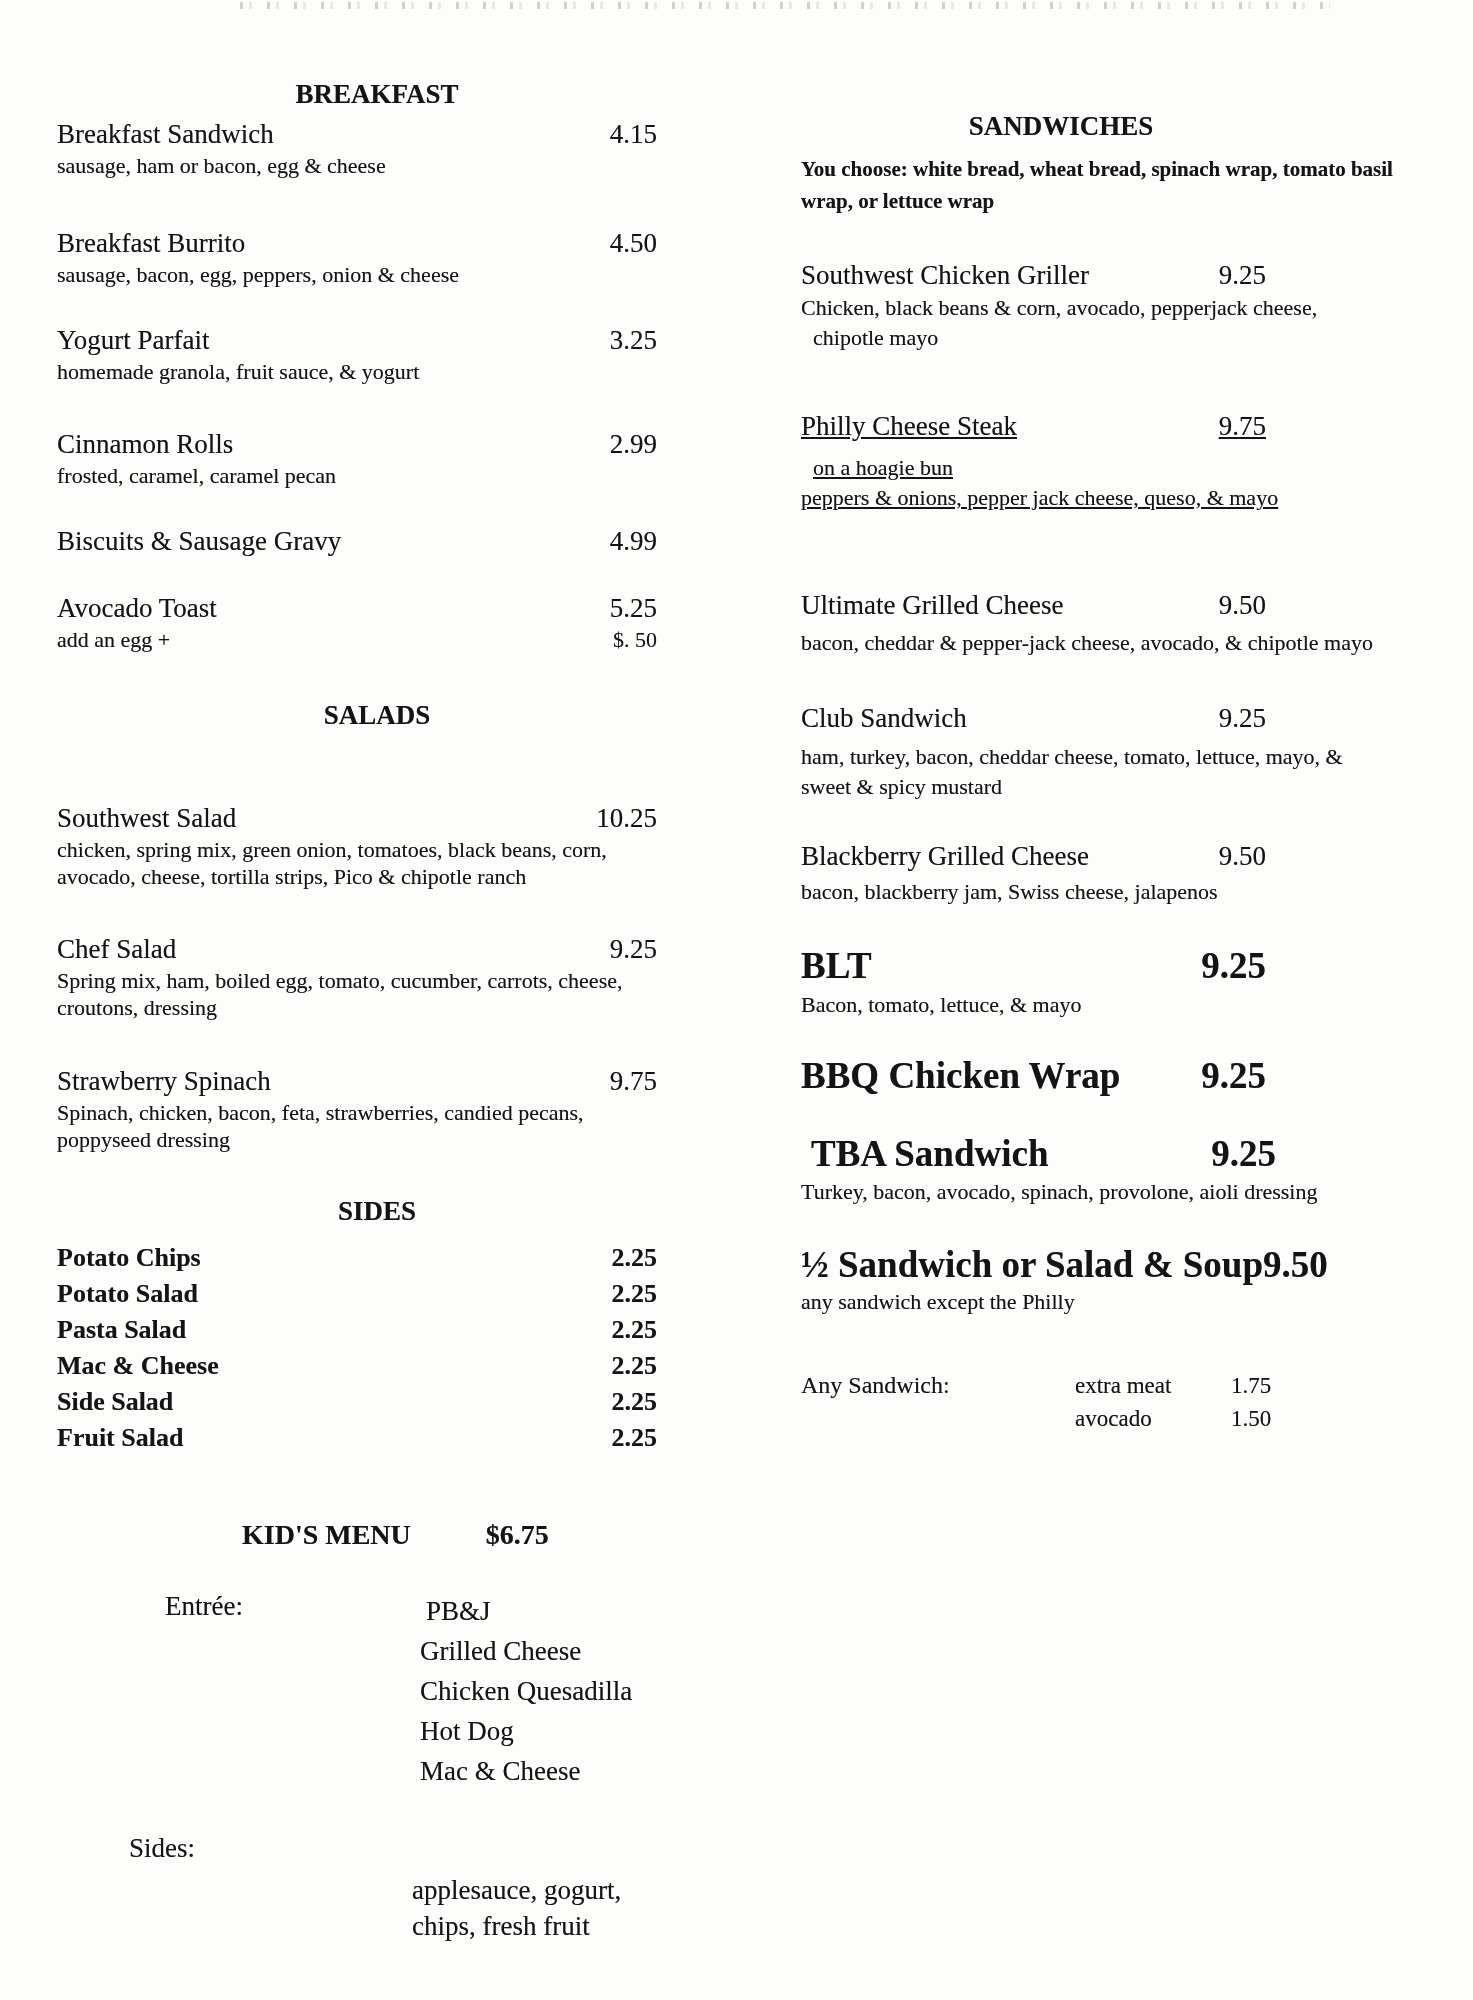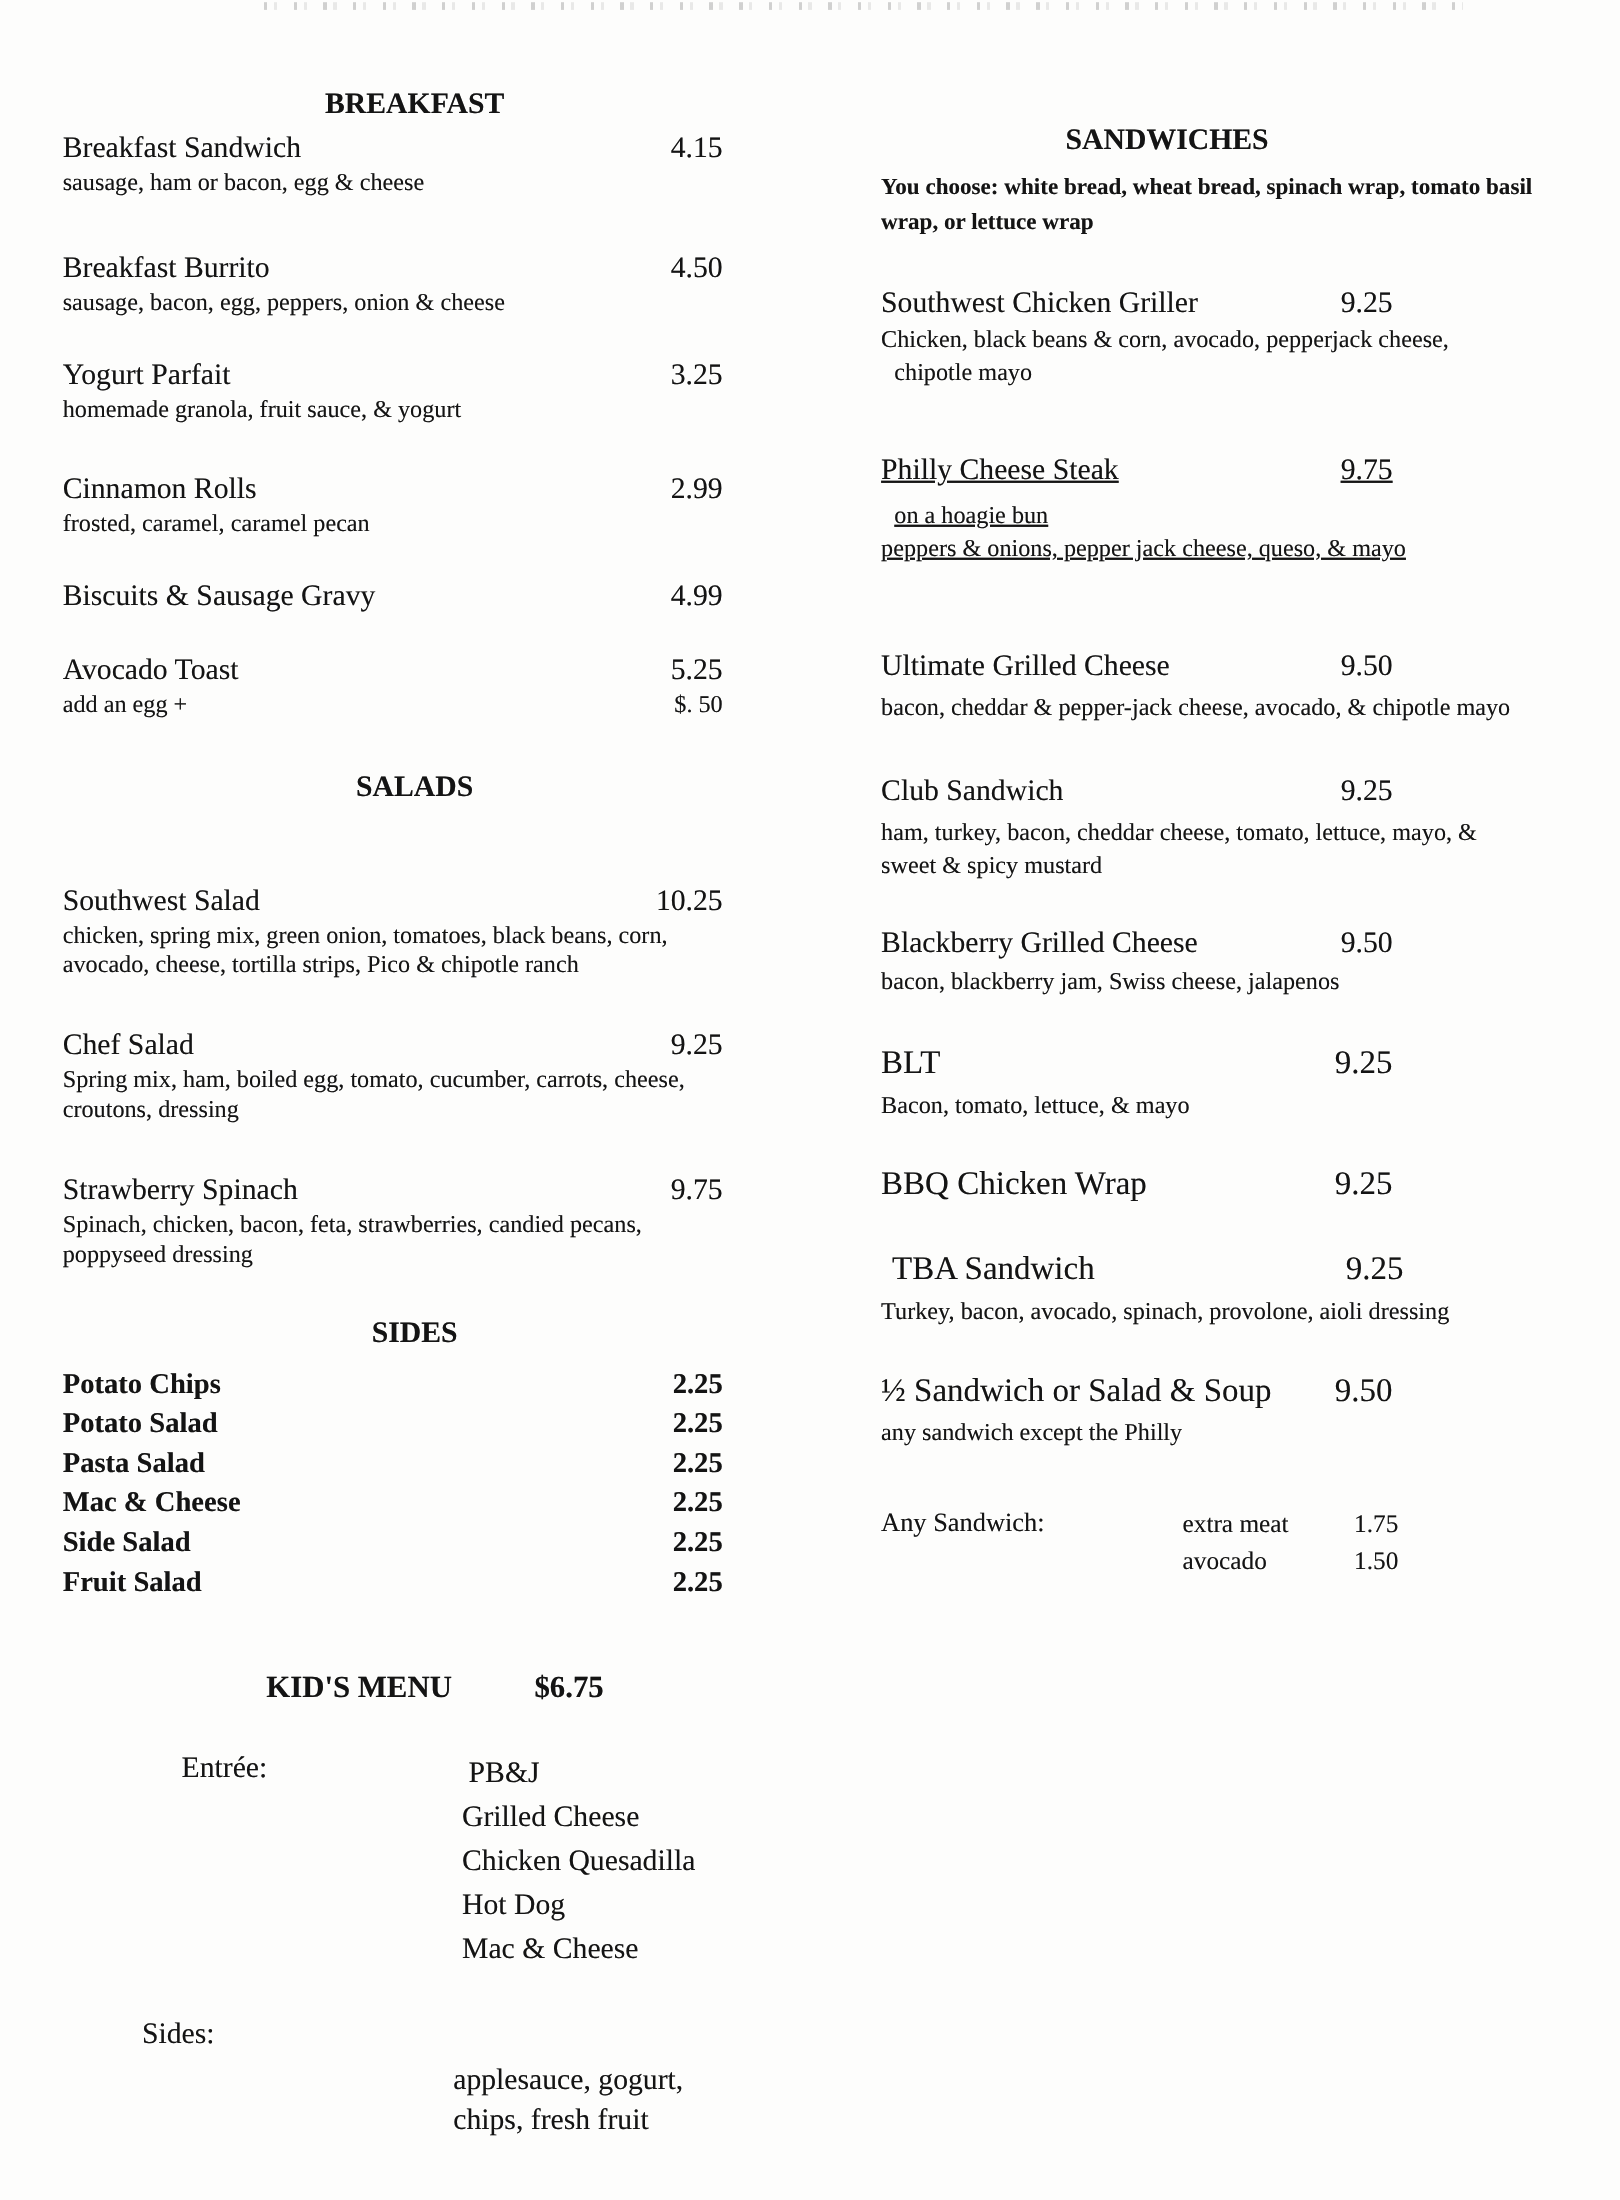--- a/index.html
+++ b/index.html
@@ -28,21 +28,21 @@
     text-align:center;width:640px;margin:0;
   }
   .sand-title{width:520px;}
 
   .item{margin:0;}
   .hrow{display:flex;justify-content:space-between;align-items:baseline;width:600px;}
   .col.right .hrow{width:465px;}
   .hrow.narrow{width:382px;}
   .nm{font-size:27px;line-height:28px;white-space:nowrap;}
   .pr{font-size:27px;line-height:28px;white-space:nowrap;}
-  .big .nm,.big .pr{font-size:30px;line-height:32px;}
+  .big .nm,.big .pr{font-size:37px;line-height:32px;font-weight:bold;}
   .desc{font-size:22px;line-height:27px;margin-top:4px;}
   .desc .dline{white-space:nowrap;}
   .dline.ind{padding-left:12px;}
   .descrow{display:flex;justify-content:space-between;width:600px;}
 
   .note{font-size:21px;line-height:32px;font-weight:600;margin-top:13px;}
   .note .dline{white-space:nowrap;}
 
   .sides-list .srow{display:flex;justify-content:space-between;width:600px;line-height:36px;}
   .sides-list .snm,.sides-list .spr{font-size:26px;font-weight:600;}

